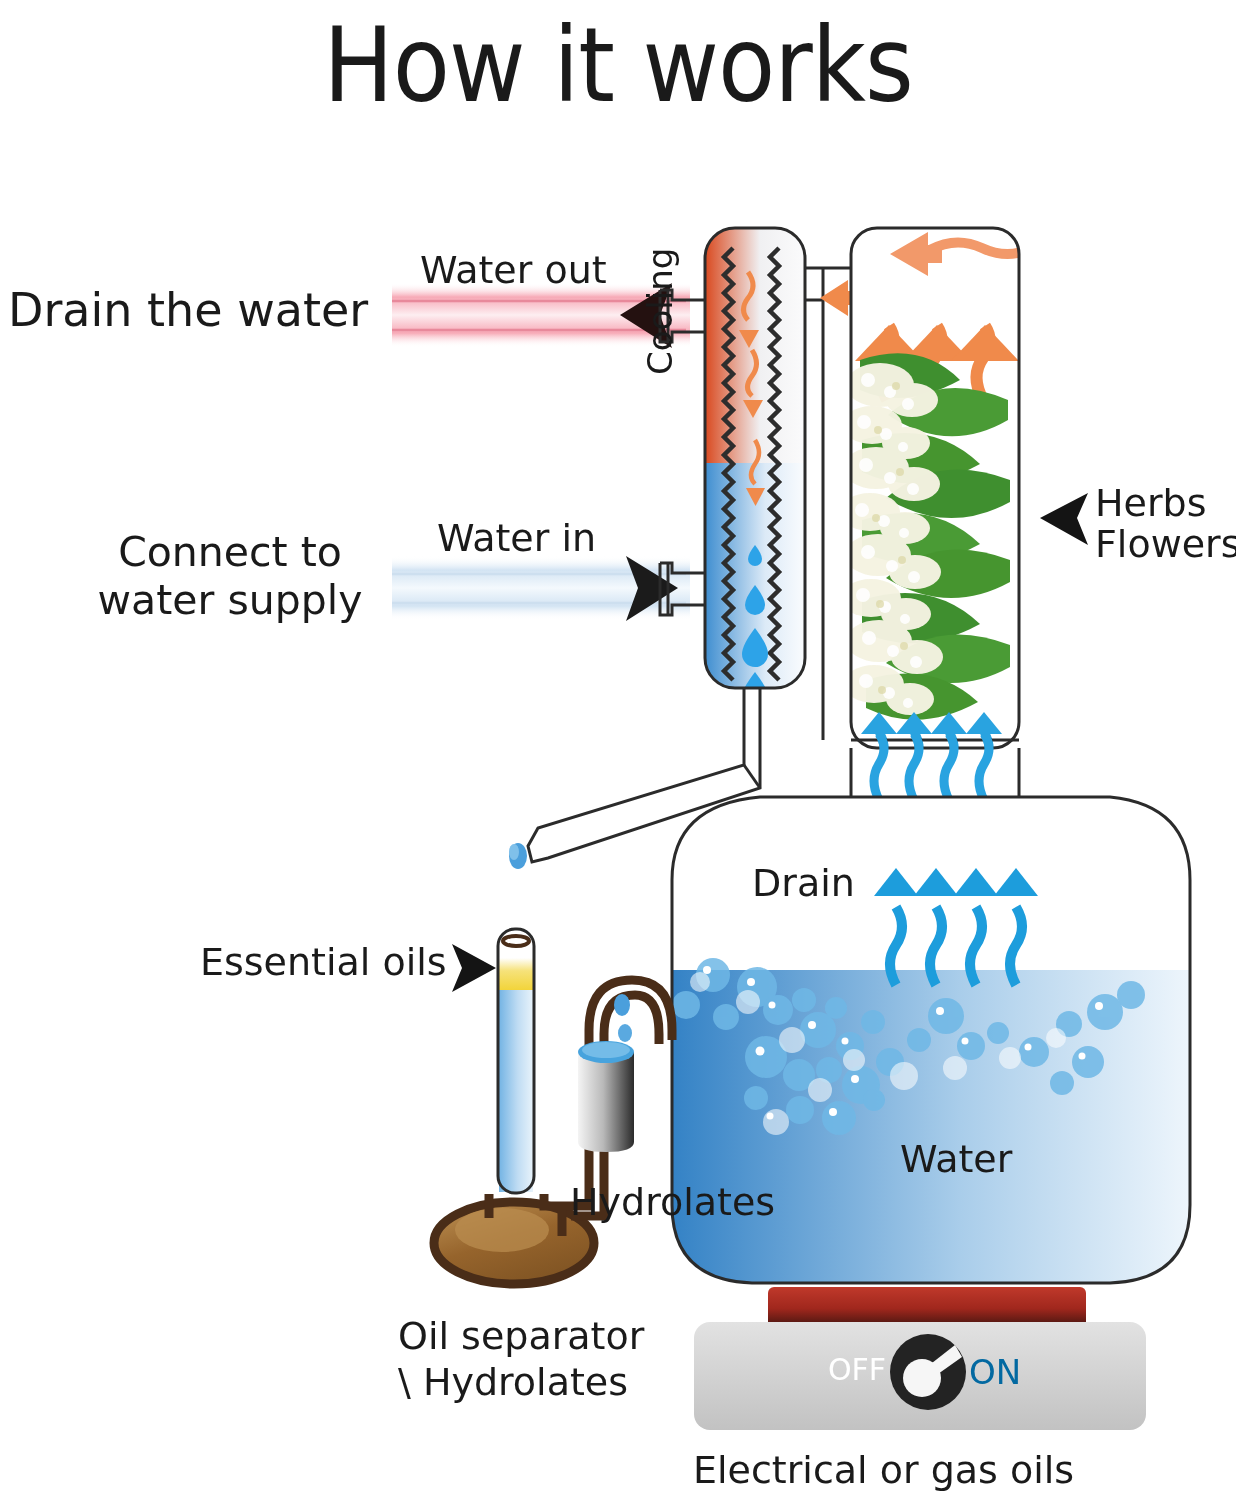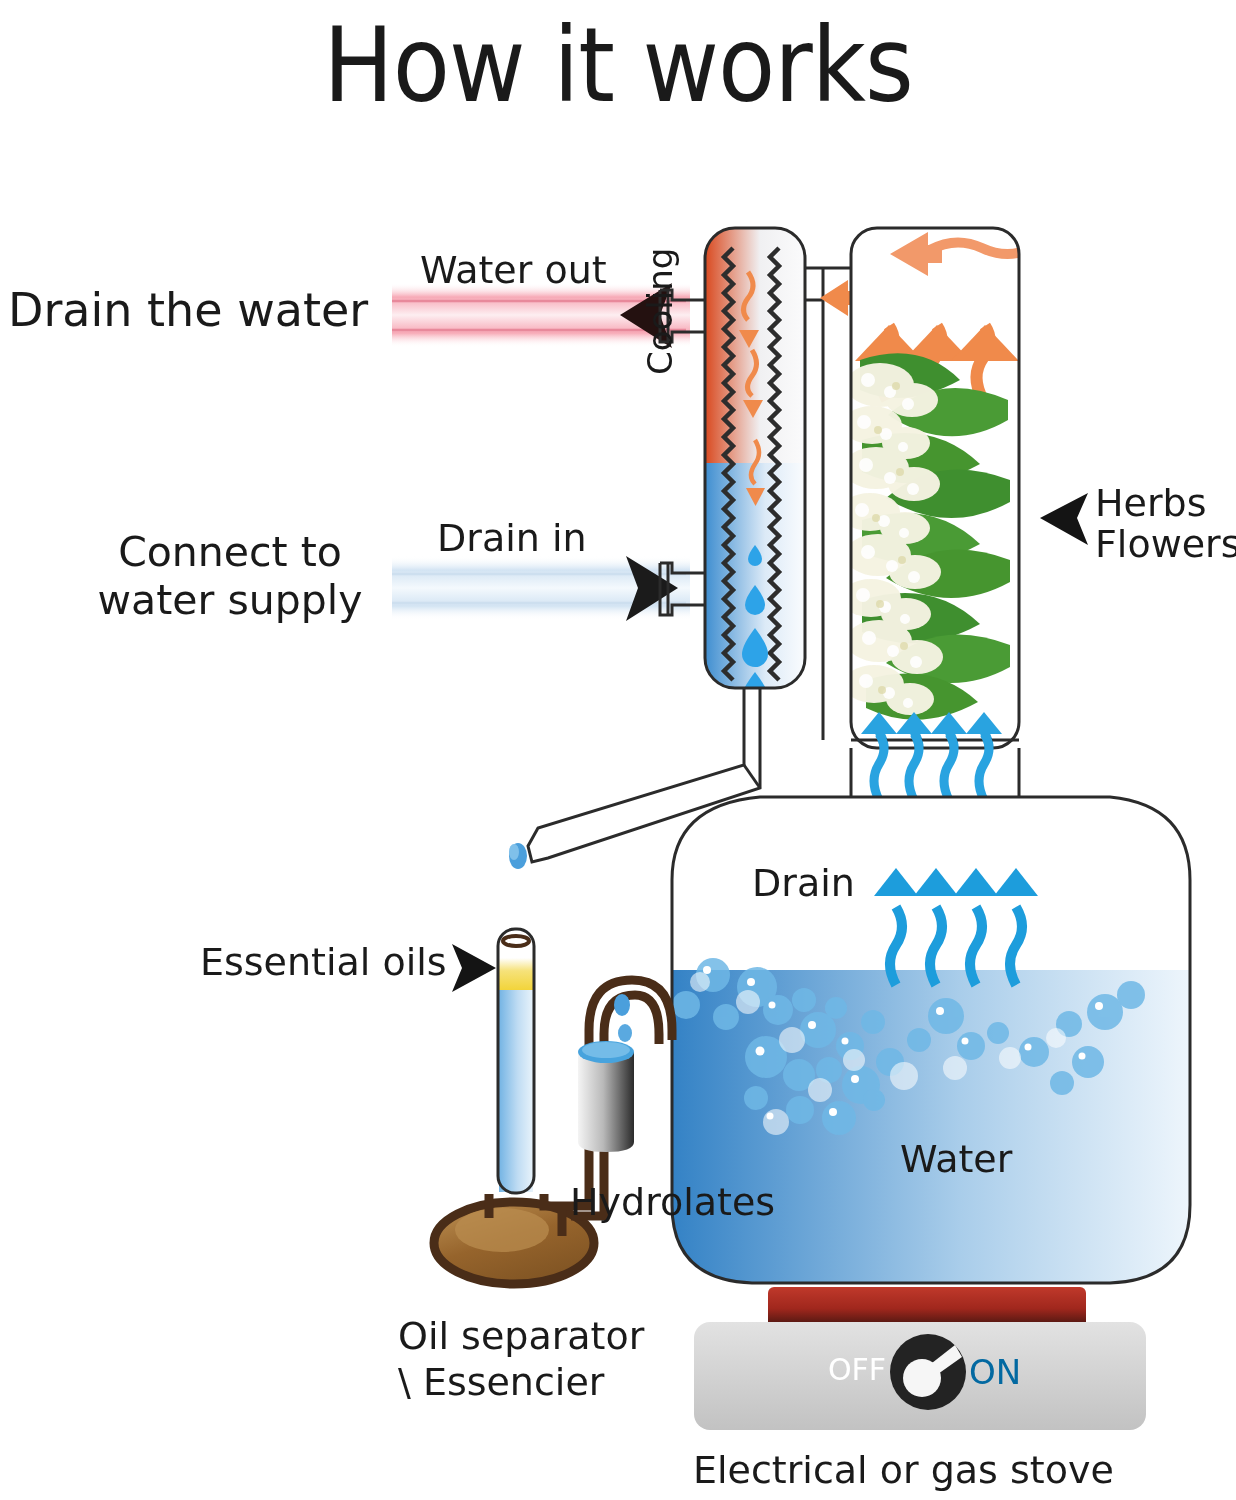--- a/index.html
+++ b/index.html
@@ -413,28 +413,28 @@
 
     <path d="M496 968 L452 944 L462 968 L452 992 Z" fill="#141414"></path>
     <path d="M1040 518 L1088 493 L1077 518 L1088 545 Z" fill="#141414"></path>
   </svg>
 
   <div class="lbl" id="title">How it works</div>
   <div class="lbl" id="lbl-drain">Drain the water</div>
   <div class="lbl" id="lbl-connect">Connect to
 water supply</div>
   <div class="lbl" id="lbl-water-out">Water out</div>
-  <div class="lbl" id="lbl-water-in">Drain in</div>
+  <div class="lbl" id="lbl-water-in">Water in</div>
   <div class="lbl" id="lbl-cooling">Cooling</div>
   <div class="lbl" id="lbl-herbs">Herbs
 Flowers</div>
   <div class="lbl" id="lbl-steam">Drain</div>
   <div class="lbl" id="lbl-water">Water</div>
   <div class="lbl" id="lbl-essential">Essential oils</div>
   <div class="lbl" id="lbl-hydro">Hydrolates</div>
   <div class="lbl" id="lbl-oilsep">Oil separator
-\ Essencier</div>
-  <div class="lbl" id="lbl-stove">Electrical or gas stove</div>
+\ Hydrolates</div>
+  <div class="lbl" id="lbl-stove">Electrical or gas oils</div>
 
   <div class="lbl" style="left:828px;top:1352px;font-size:30px;color:#ffffff;">OFF</div>
   <div class="lbl" style="left:969px;top:1352px;font-size:34px;color:#0369a1;">ON</div>
 
 </div>
 
 </body></html>

